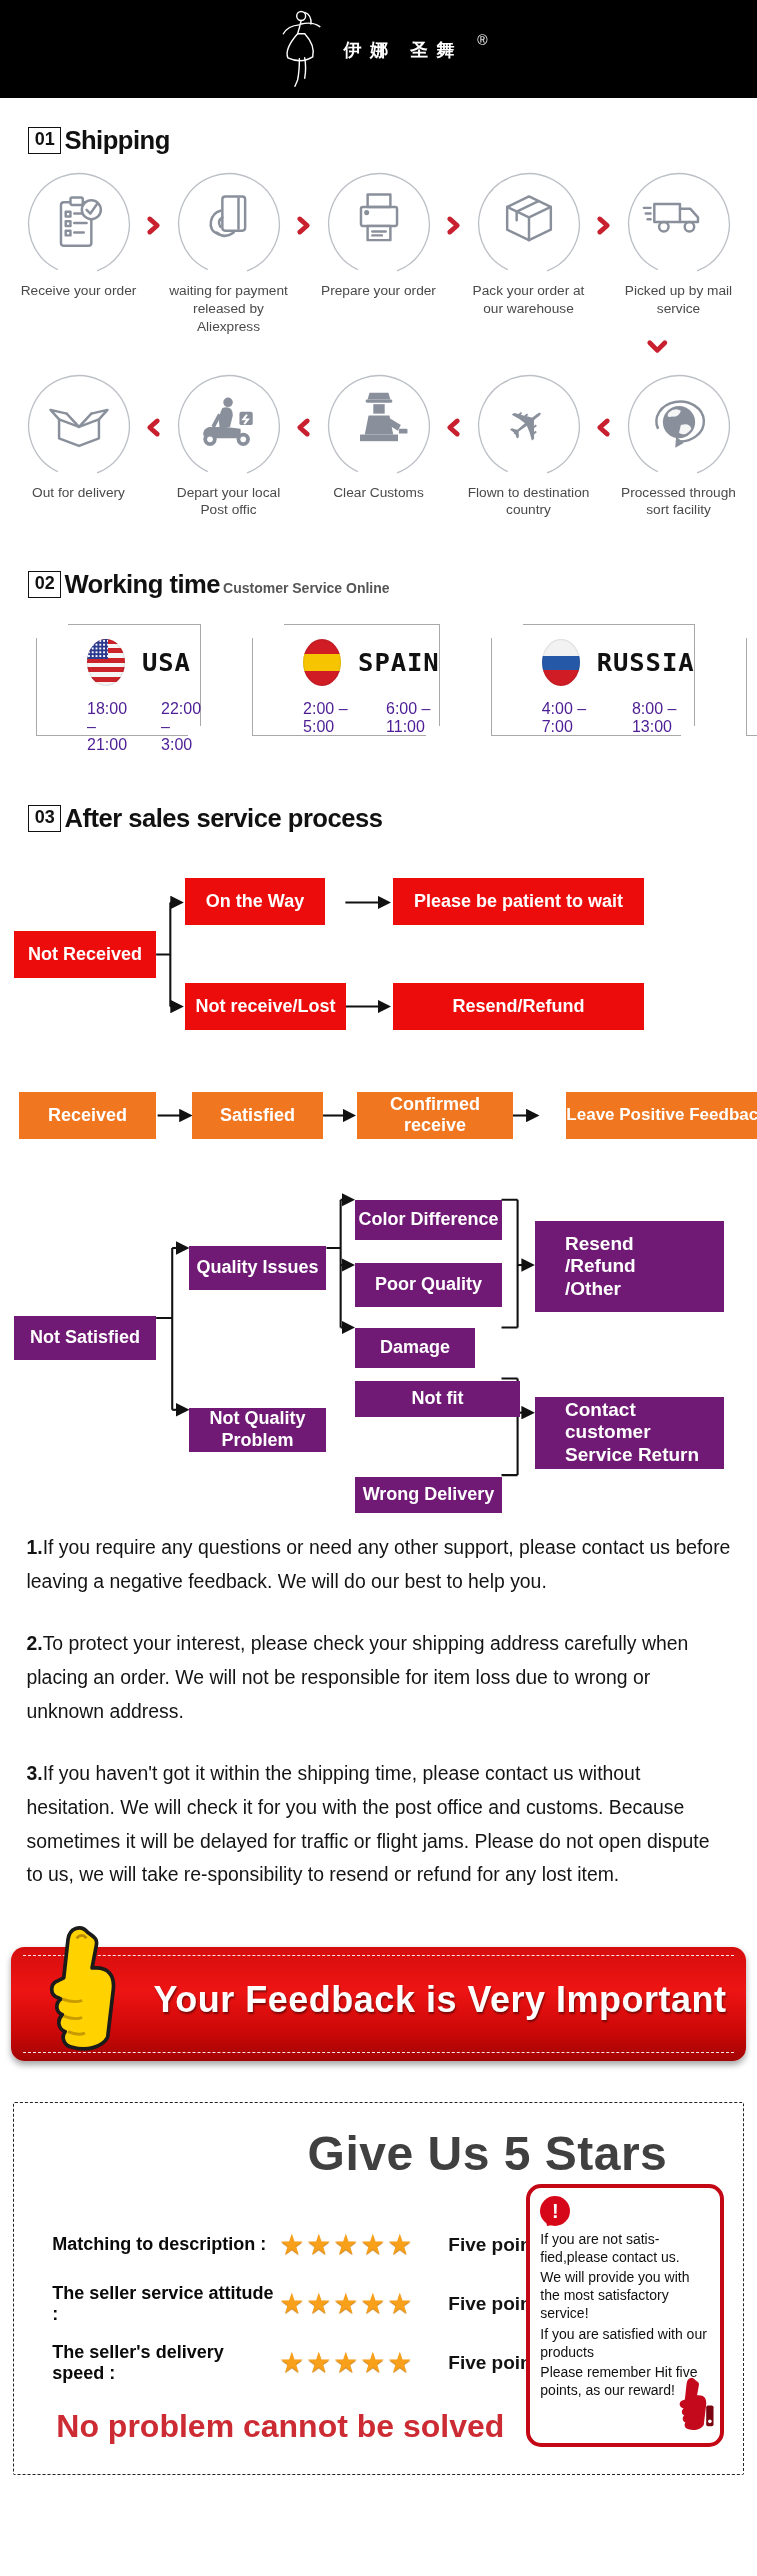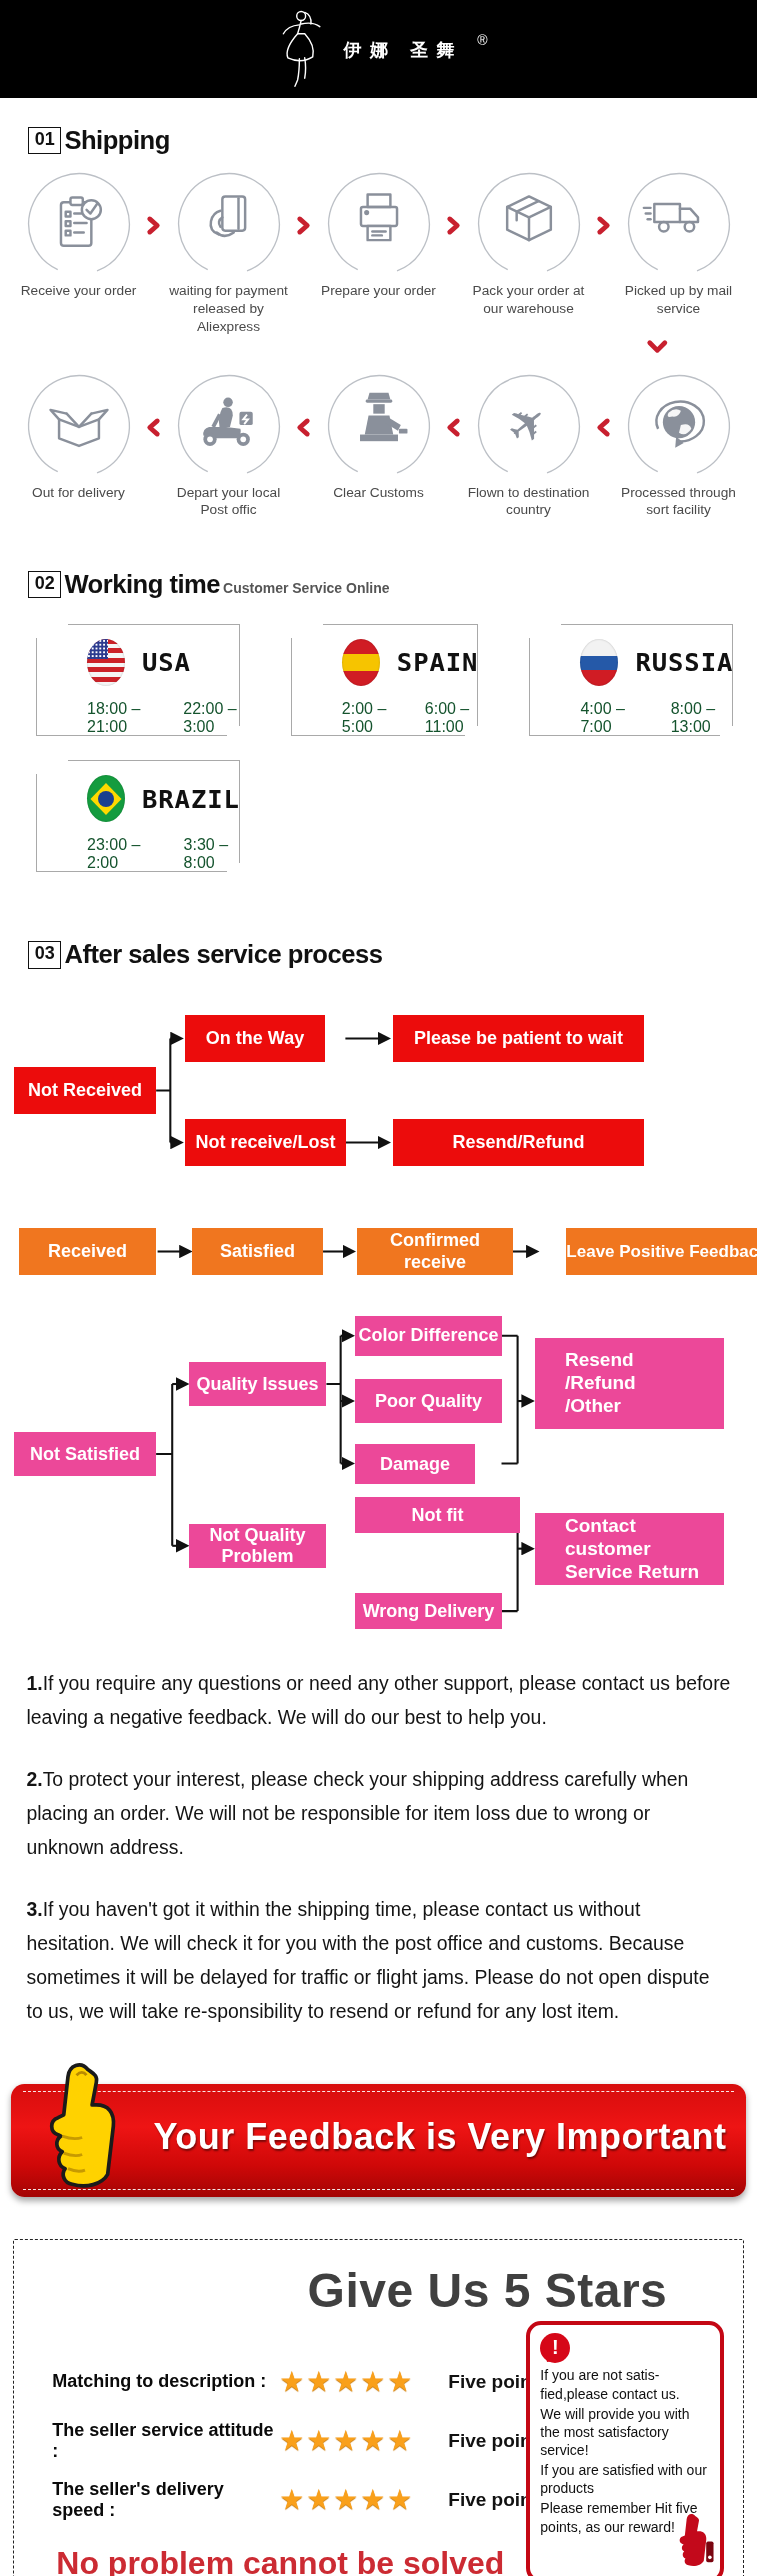--- a/index.html
+++ b/index.html
@@ -21,47 +21,47 @@
 
   
   .ship-row { display:flex; align-items:flex-start; justify-content:center; margin-top:13.3px; }
   .step { width:133px; text-align:center; }
   .step svg.circ { display:block; margin:0 auto; }
   .step-label { font-size:13.7px; color:#4a4a4a; line-height:1.3; margin-top:1.9px; }
   .chev { margin-top:47px; flex:none; }
   .down-chev { display:block; margin:3.8px 87px 0 auto; width:24.6px; }
 
   
-  .country-grid { margin:24.6px 24.6px 0 36px; display:grid; grid-template-columns:1fr 1fr 1fr; gap:24.6px 51px; }
+  .country-grid { margin:24.6px 24.6px 0 36px; display:grid; grid-template-columns:1fr 1fr 1fr 1fr; gap:24.6px 51px; }
   .country { position:relative; height:112px; }
   .frame-tr { position:absolute; left:32px; right:0; top:0; bottom:9.5px; border-top:1.4px solid #a9a9a9; border-right:1.4px solid #a9a9a9; }
   .frame-bl { position:absolute; left:0; right:13.3px; top:14px; bottom:0; border-left:1.4px solid #a9a9a9; border-bottom:1.4px solid #a9a9a9; }
   .c-head { display:flex; align-items:center; gap:17px; padding:15px 0 0 51px; position:relative; }
   .c-name { font-family:"DejaVu Sans Mono",monospace; font-weight:700; font-size:25.6px; letter-spacing:0.9px; }
-  .c-times { padding:14px 0 0 51px; color:#14532d; font-size:16px; display:flex; gap:34px; position:relative; }
+  .c-times { padding:14px 0 0 51px; color:#4c1d95; font-size:16px; display:flex; gap:34px; position:relative; }
   .flag { width:38px; height:47px; border-radius:50%; position:relative; overflow:hidden; flex:none; box-shadow:inset 0 0 1.9px rgba(0,0,0,.25); }
   .flag.usa { background:repeating-linear-gradient(180deg,#cc2229 0 4.7px,#f5f5f5 4.7px 9.5px); }
   .flag.usa::before { content:''; position:absolute; left:0; top:0; width:55%; height:42%;
      background:radial-gradient(#fff 0.7px, transparent 1px) 0 0/3.8px 3.8px, #2b3a8f; }
   .flag.spain { background:linear-gradient(180deg,#d01c24 0 31%,#f6c400 31% 69%,#d01c24 69%); }
   .flag.russia { background:linear-gradient(180deg,#f2f2f2 0 36%,#2559a8 36% 66%,#d01c24 66%); }
   .flag.brazil { background:#149c3f; }
   .flag.brazil::before { content:''; position:absolute; left:9%; top:16%; width:82%; height:68%;
      clip-path:polygon(50% 0,100% 50%,50% 100%,0 50%); background:#ffd900; }
   .flag.brazil::after { content:''; position:absolute; left:50%; top:50%; width:16px; height:16px; margin:-8px 0 0 -8px;
      border-radius:50%; background:#1a3f8f; }
 
   
   .fc { position:relative; }
   .fc svg.conn { position:absolute; left:0; top:0; }
   .fc .box { position:absolute; color:#fff; font-weight:700; display:flex; align-items:center; justify-content:center;
      text-align:center; font-size:18px; line-height:1.2; white-space:pre-line; }
   .fc-red .box { background:#ec0c0c; }
   .fc-orange .box { background:#f0761f; }
-  .fc-yellow .box { background:#ec4899; }
+  .fc-yellow .box { background:#701a75;margin-top:20px; }
   .box.big { font-size:19px; justify-content:flex-start; text-align:left; padding-left:30px; box-sizing:border-box; }
 
   
   .notes { margin-top:34px; }
   .note { margin:0 26.5px 28px; font-size:19.4px; line-height:1.75; color:#141414; }
   .note b { font-weight:700; }
 
   
   .banner { position:relative; margin:13.3px 9.5px 0; height:144px; }
   .banner-bg { position:absolute; left:1.9px; right:1.9px; top:26.5px; bottom:3.8px; border-radius:13.3px;

